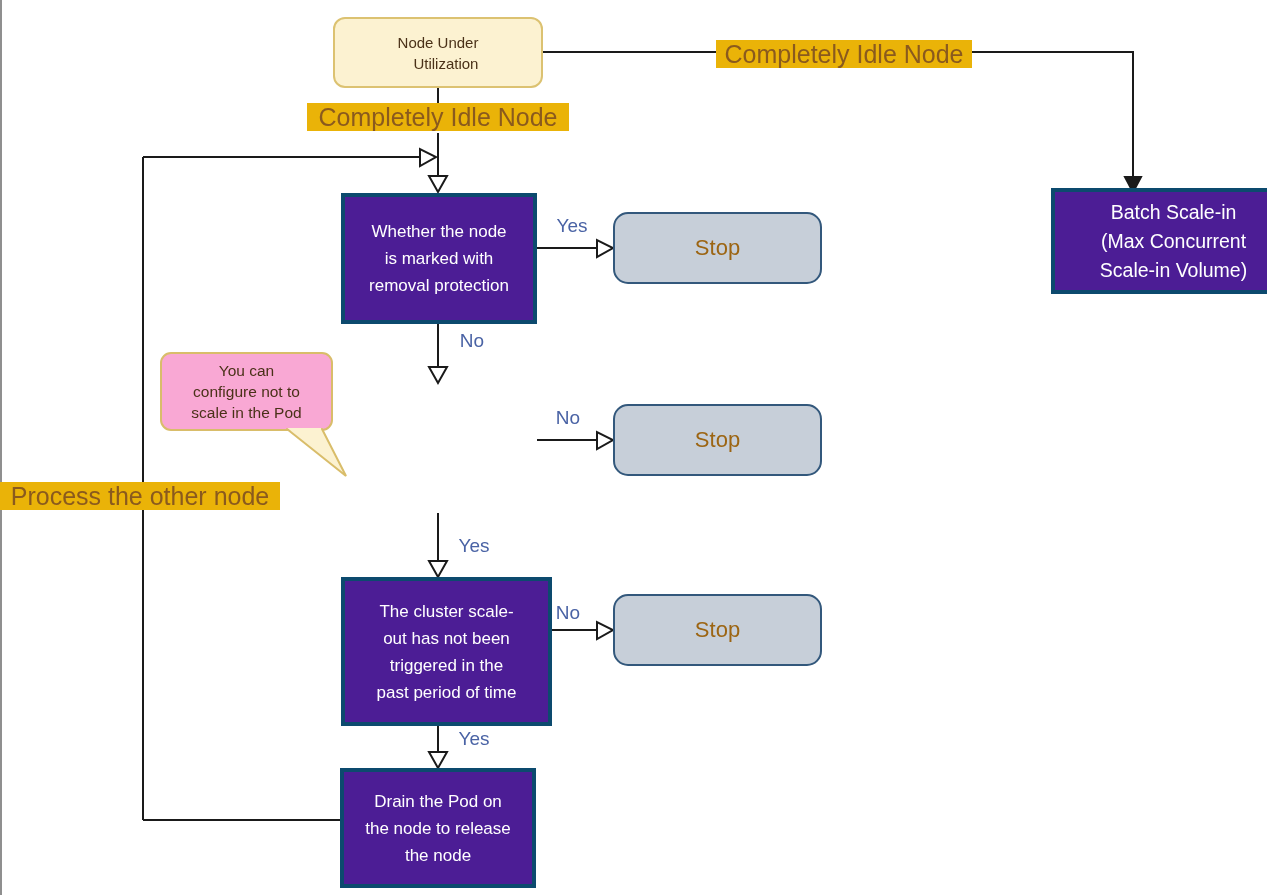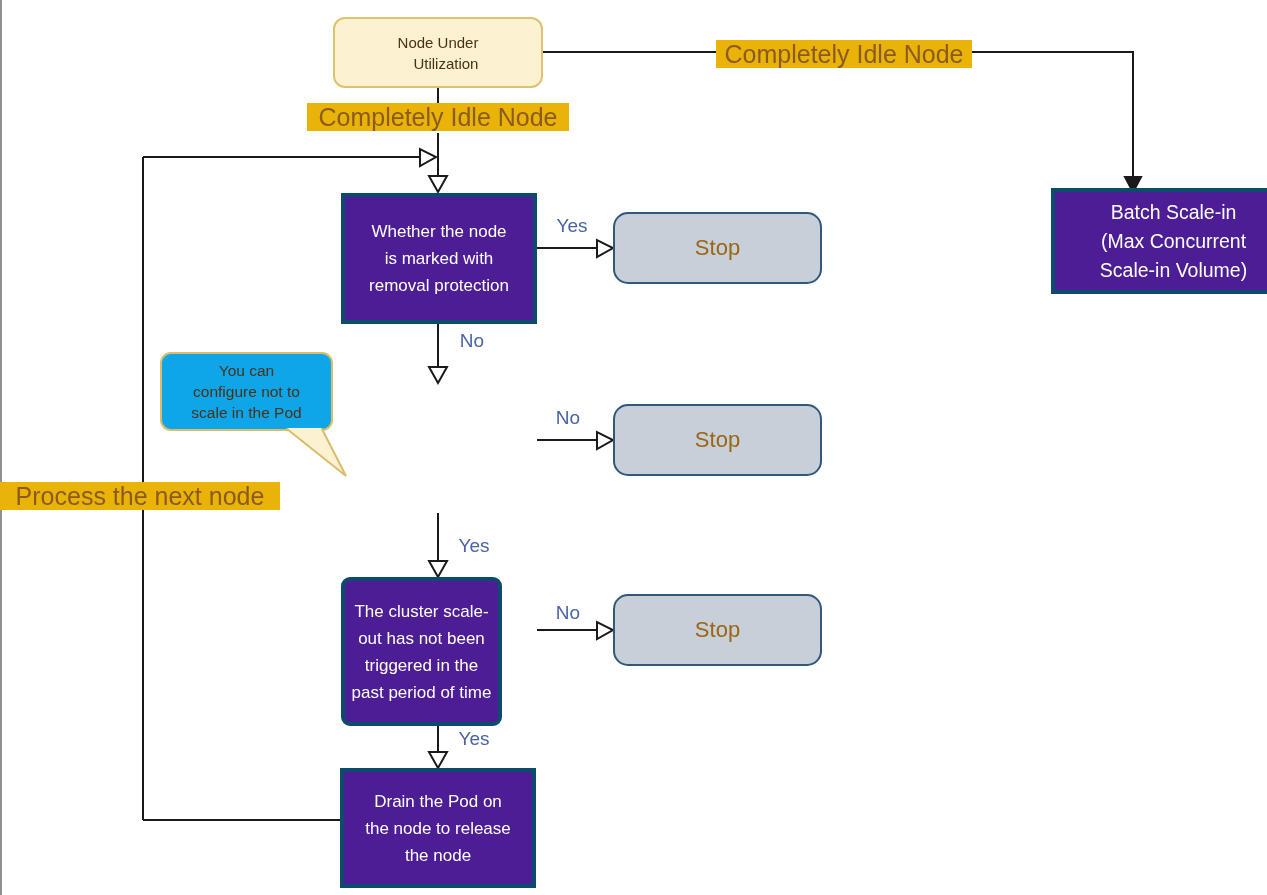--- a/index.html
+++ b/index.html
@@ -24,21 +24,21 @@
   .stop-node{
     background:#C7CFD9;border:2px solid #33587C;border-radius:15px;color:#9C6513;
     display:flex;align-items:center;justify-content:center;font-size:22px;z-index:2;
   }
   .brown-label{
     color:#8A5A1E;font-size:25px;line-height:28px;text-align:center;
     background:#eab308;z-index:2;
   }
   .edge-label{color:#4A63A5;font-size:19px;text-align:center;z-index:2;}
   .callout-bubble{
-    background:#0ea5e9;border:2px solid #D9BD6A;border-radius:11px;color:#4A3118;
+    background:#f9a8d4;border:2px solid #D9BD6A;border-radius:11px;color:#4A3118;
     display:flex;align-items:center;justify-content:center;text-align:center;
     font-size:15.5px;line-height:21px;z-index:2;
   }
   .tail-svg{position:absolute;z-index:3;}
   svg{display:block;}
 </style>
 </head>
 <body>
 
 <div class="canvas">
@@ -93,21 +93,21 @@
   </svg>
 
   <div class="abs start-node multiline" style="left:333px;top:17px;width:210px;height:71px;">Node Under
 Utilization</div>
 
   <div class="abs flow-node multiline" style="left:341px;top:193px;width:196px;height:131px;">Whether the node
 is marked with
 removal protection</div>
 
 
-  <div class="abs flow-node multiline" style="left:341px;top:577px;width:161px;height:149px;border-radius:9px;">The cluster scale-
+  <div class="abs flow-node multiline" style="left:341px;top:577px;width:211px;height:149px;">The cluster scale-
 out has not been
 triggered in the
 past period of time</div>
 
   <div class="abs flow-node multiline" style="left:340px;top:768px;width:196px;height:120px;">Drain the Pod on
 the node to release
 the node</div>
 
   <div class="abs flow-node batch-node multiline" style="left:1015px;top:188px;width:245px;height:106px;margin-left:36px;">Batch Scale-in
 (Max Concurrent
@@ -116,21 +116,21 @@
   <div class="abs stop-node" style="left:613px;top:212px;width:209px;height:72px;">Stop</div>
 
   <div class="abs stop-node" style="left:613px;top:404px;width:209px;height:72px;">Stop</div>
 
   <div class="abs stop-node" style="left:613px;top:594px;width:209px;height:72px;">Stop</div>
 
   <div class="abs brown-label" style="left:307px;top:103px;width:262px;">Completely Idle Node</div>
 
   <div class="abs brown-label" style="left:716px;top:40px;width:256px;">Completely Idle Node</div>
 
-  <div class="abs brown-label" style="left:0px;top:482px;width:280px;">Process the next node</div>
+  <div class="abs brown-label" style="left:0px;top:482px;width:280px;">Process the other node</div>
 
   <div class="abs edge-label" style="left:548px;top:215px;width:48px;">Yes</div>
 
   <div class="abs edge-label" style="left:450px;top:330px;width:44px;">No</div>
 
   <div class="abs edge-label" style="left:546px;top:407px;width:44px;">No</div>
 
   <div class="abs edge-label" style="left:450px;top:535px;width:48px;">Yes</div>
 
   <div class="abs edge-label" style="left:546px;top:602px;width:44px;">No</div>

